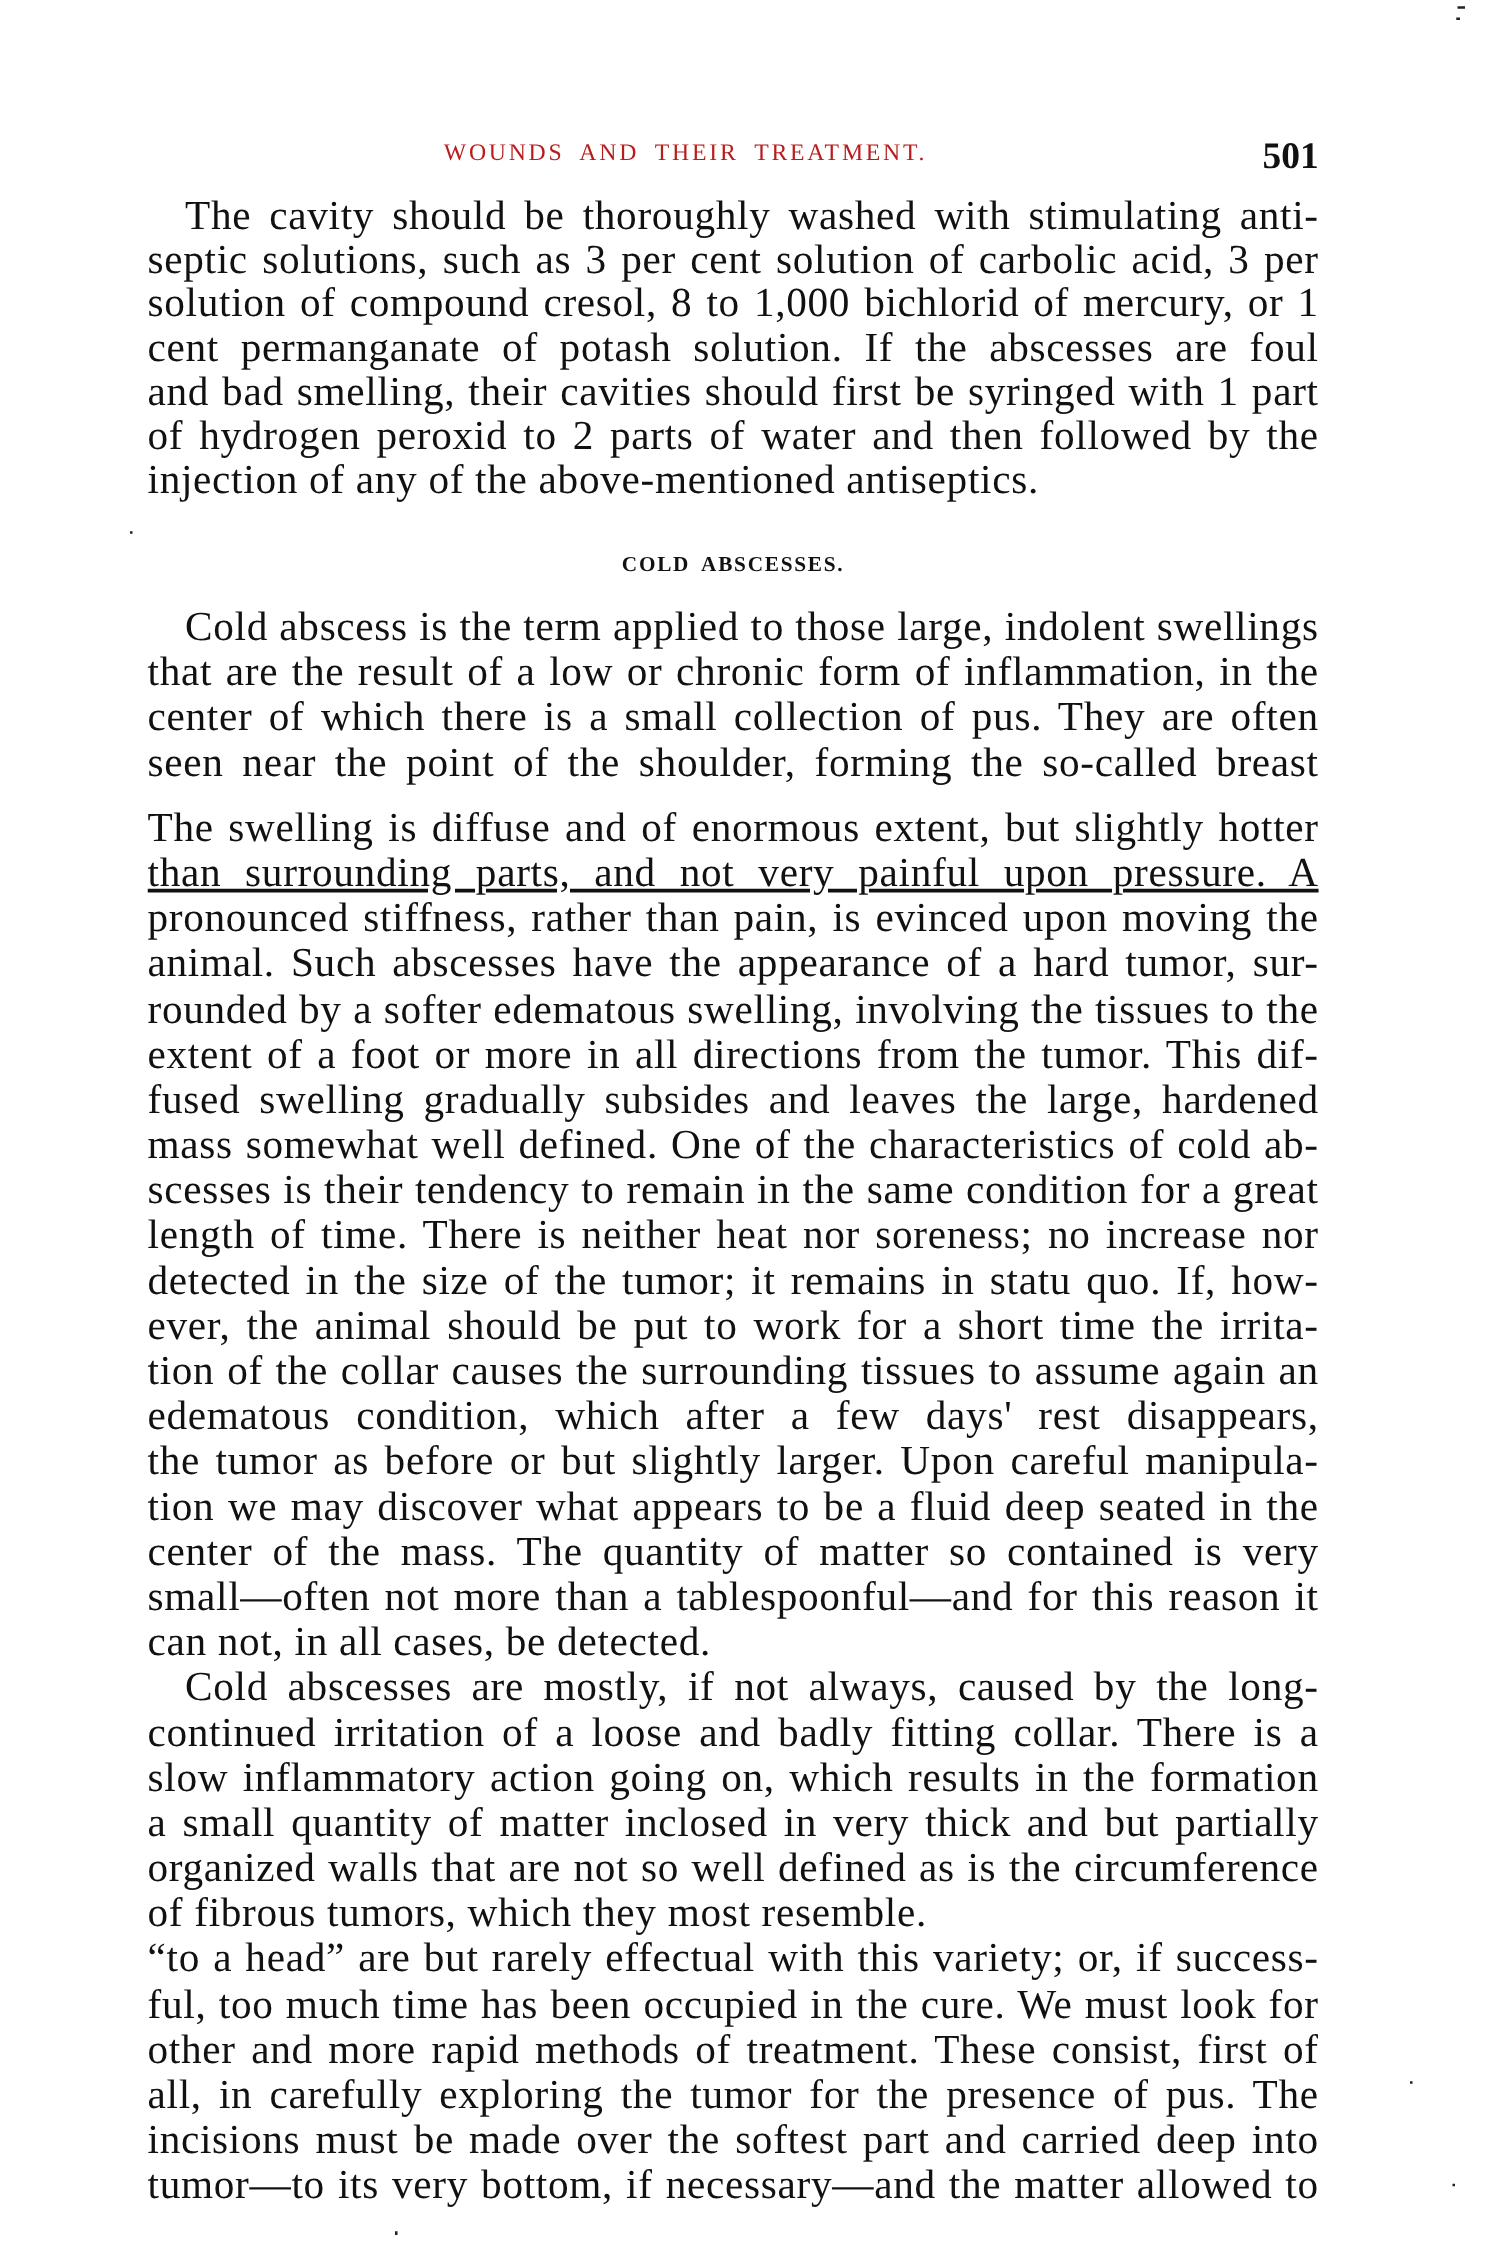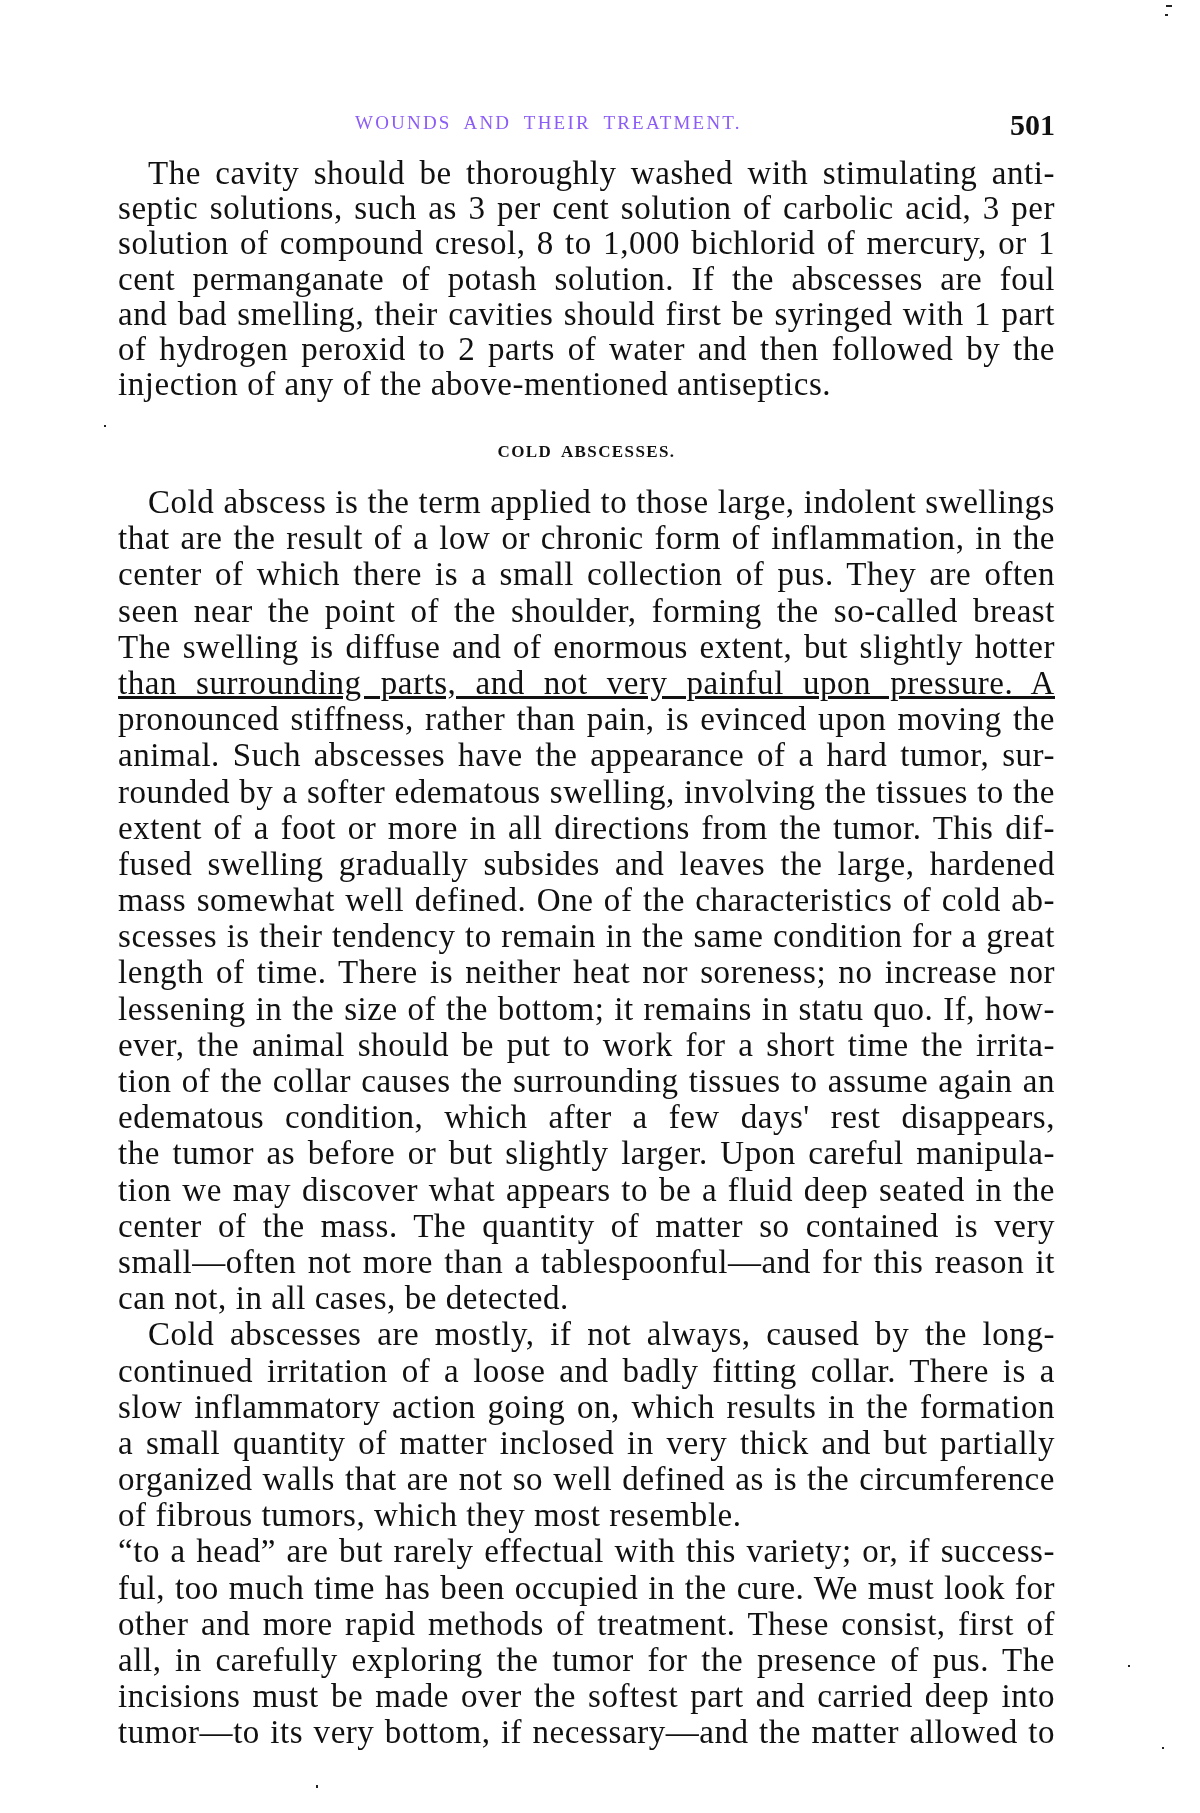--- a/index.html
+++ b/index.html
@@ -1,20 +1,20 @@
 <!DOCTYPE html>
 <html><head>
 <meta charset="utf-8">
 <style>
   html, body { margin: 0; padding: 0; background: #ffffff; }
   body { width: 1200px; height: 1813px; position: relative; overflow: hidden;
          font-family: "Liberation Serif", "DejaVu Serif", serif; color: #111111; }
   .page { position: absolute; left: 0; top: 0; width: 1200px; height: 1813px; }
   .running-head { position: absolute; left: 355px; top: 112px; font-size: 19px;
-                  letter-spacing: 2.2px; word-spacing: 6px; color: #8b5cf6; }
+                  letter-spacing: 2.2px; word-spacing: 6px; color: #b91c1c; }
   .page-number { position: absolute; left: 1010px; top: 108px; font-size: 30px;
                  font-weight: bold; letter-spacing: 0px; color: #111; }
   .block { position: absolute; left: 118px; width: 937px; }
   .line { display: block; height: 36.2px; line-height: 36.2px; font-size: 33px;
           letter-spacing: 0.55px; text-align: justify; text-align-last: justify;
           white-space: nowrap; }
   .line.last { text-align-last: left; }
   .line.indent { padding-left: 30px; }
   .p1 { top: 156px; }
   .p1 .line { height: 35.2px; line-height: 35.2px; }
@@ -44,31 +44,31 @@
   </div>
 
   <div class="section-heading">COLD ABSCESSES.</div>
 
   <div class="block p2">
     <div>
       <span class="line indent" style="white-space: normal; overflow: hidden;">Cold abscess is the term applied to those large, indolent swellings</span>
       <span class="line" style="white-space: normal; overflow: hidden;">that are the result of a low or chronic form of inflammation, in the</span>
       <span class="line" style="white-space: normal; overflow: hidden;">center of which there is a small collection of pus.  They are often</span>
       <span class="line" style="white-space: normal; overflow: hidden;">seen near the point of the shoulder, forming the so-called breast boil.</span>
-      <span class="line" style="white-space: normal; overflow: hidden;">The swelling is diffuse and of enormous extent, but slightly hotter</span>
+      <span class="line" style="white-space: normal; overflow: hidden; margin-top: 16px;">The swelling is diffuse and of enormous extent, but slightly hotter</span>
       <span class="line" style="white-space: normal; overflow: hidden; text-decoration: underline;">than surrounding parts, and not very painful upon pressure.  A</span>
       <span class="line" style="white-space: normal; overflow: hidden;">pronounced stiffness, rather than pain, is evinced upon moving the</span>
       <span class="line" style="white-space: normal; overflow: hidden;">animal.  Such abscesses have the appearance of a hard tumor, sur-</span>
       <span class="line" style="white-space: normal; overflow: hidden;">rounded by a softer edematous swelling, involving the tissues to the</span>
       <span class="line" style="white-space: normal; overflow: hidden;">extent of a foot or more in all directions from the tumor.  This dif-</span>
       <span class="line" style="white-space: normal; overflow: hidden;">fused swelling gradually subsides and leaves the large, hardened</span>
       <span class="line" style="white-space: normal; overflow: hidden;">mass somewhat well defined.  One of the characteristics of cold ab-</span>
       <span class="line" style="white-space: normal; overflow: hidden;">scesses is their tendency to remain in the same condition for a great</span>
       <span class="line" style="white-space: normal; overflow: hidden;">length of time.  There is neither heat nor soreness; no increase nor</span>
-      <span class="line" style="white-space: normal; overflow: hidden;">lessening in the size of the bottom; it remains in statu quo.  If, how-</span>
+      <span class="line" style="white-space: normal; overflow: hidden;">detected in the size of the tumor; it remains in statu quo.  If, how-</span>
       <span class="line" style="white-space: normal; overflow: hidden;">ever, the animal should be put to work for a short time the irrita-</span>
       <span class="line" style="white-space: normal; overflow: hidden;">tion of the collar causes the surrounding tissues to assume again an</span>
       <span class="line" style="white-space: normal; overflow: hidden;">edematous condition, which after a few days' rest disappears, leaving</span>
       <span class="line" style="white-space: normal; overflow: hidden;">the tumor as before or but slightly larger.  Upon careful manipula-</span>
       <span class="line" style="white-space: normal; overflow: hidden;">tion we may discover what appears to be a fluid deep seated in the</span>
       <span class="line" style="white-space: normal; overflow: hidden;">center of the mass.  The quantity of matter so contained is very</span>
       <span class="line" style="white-space: normal; overflow: hidden;">small—often not more than a tablespoonful—and for this reason it</span>
       <span class="line last">can not, in all cases, be detected.</span>
     </div>
 

